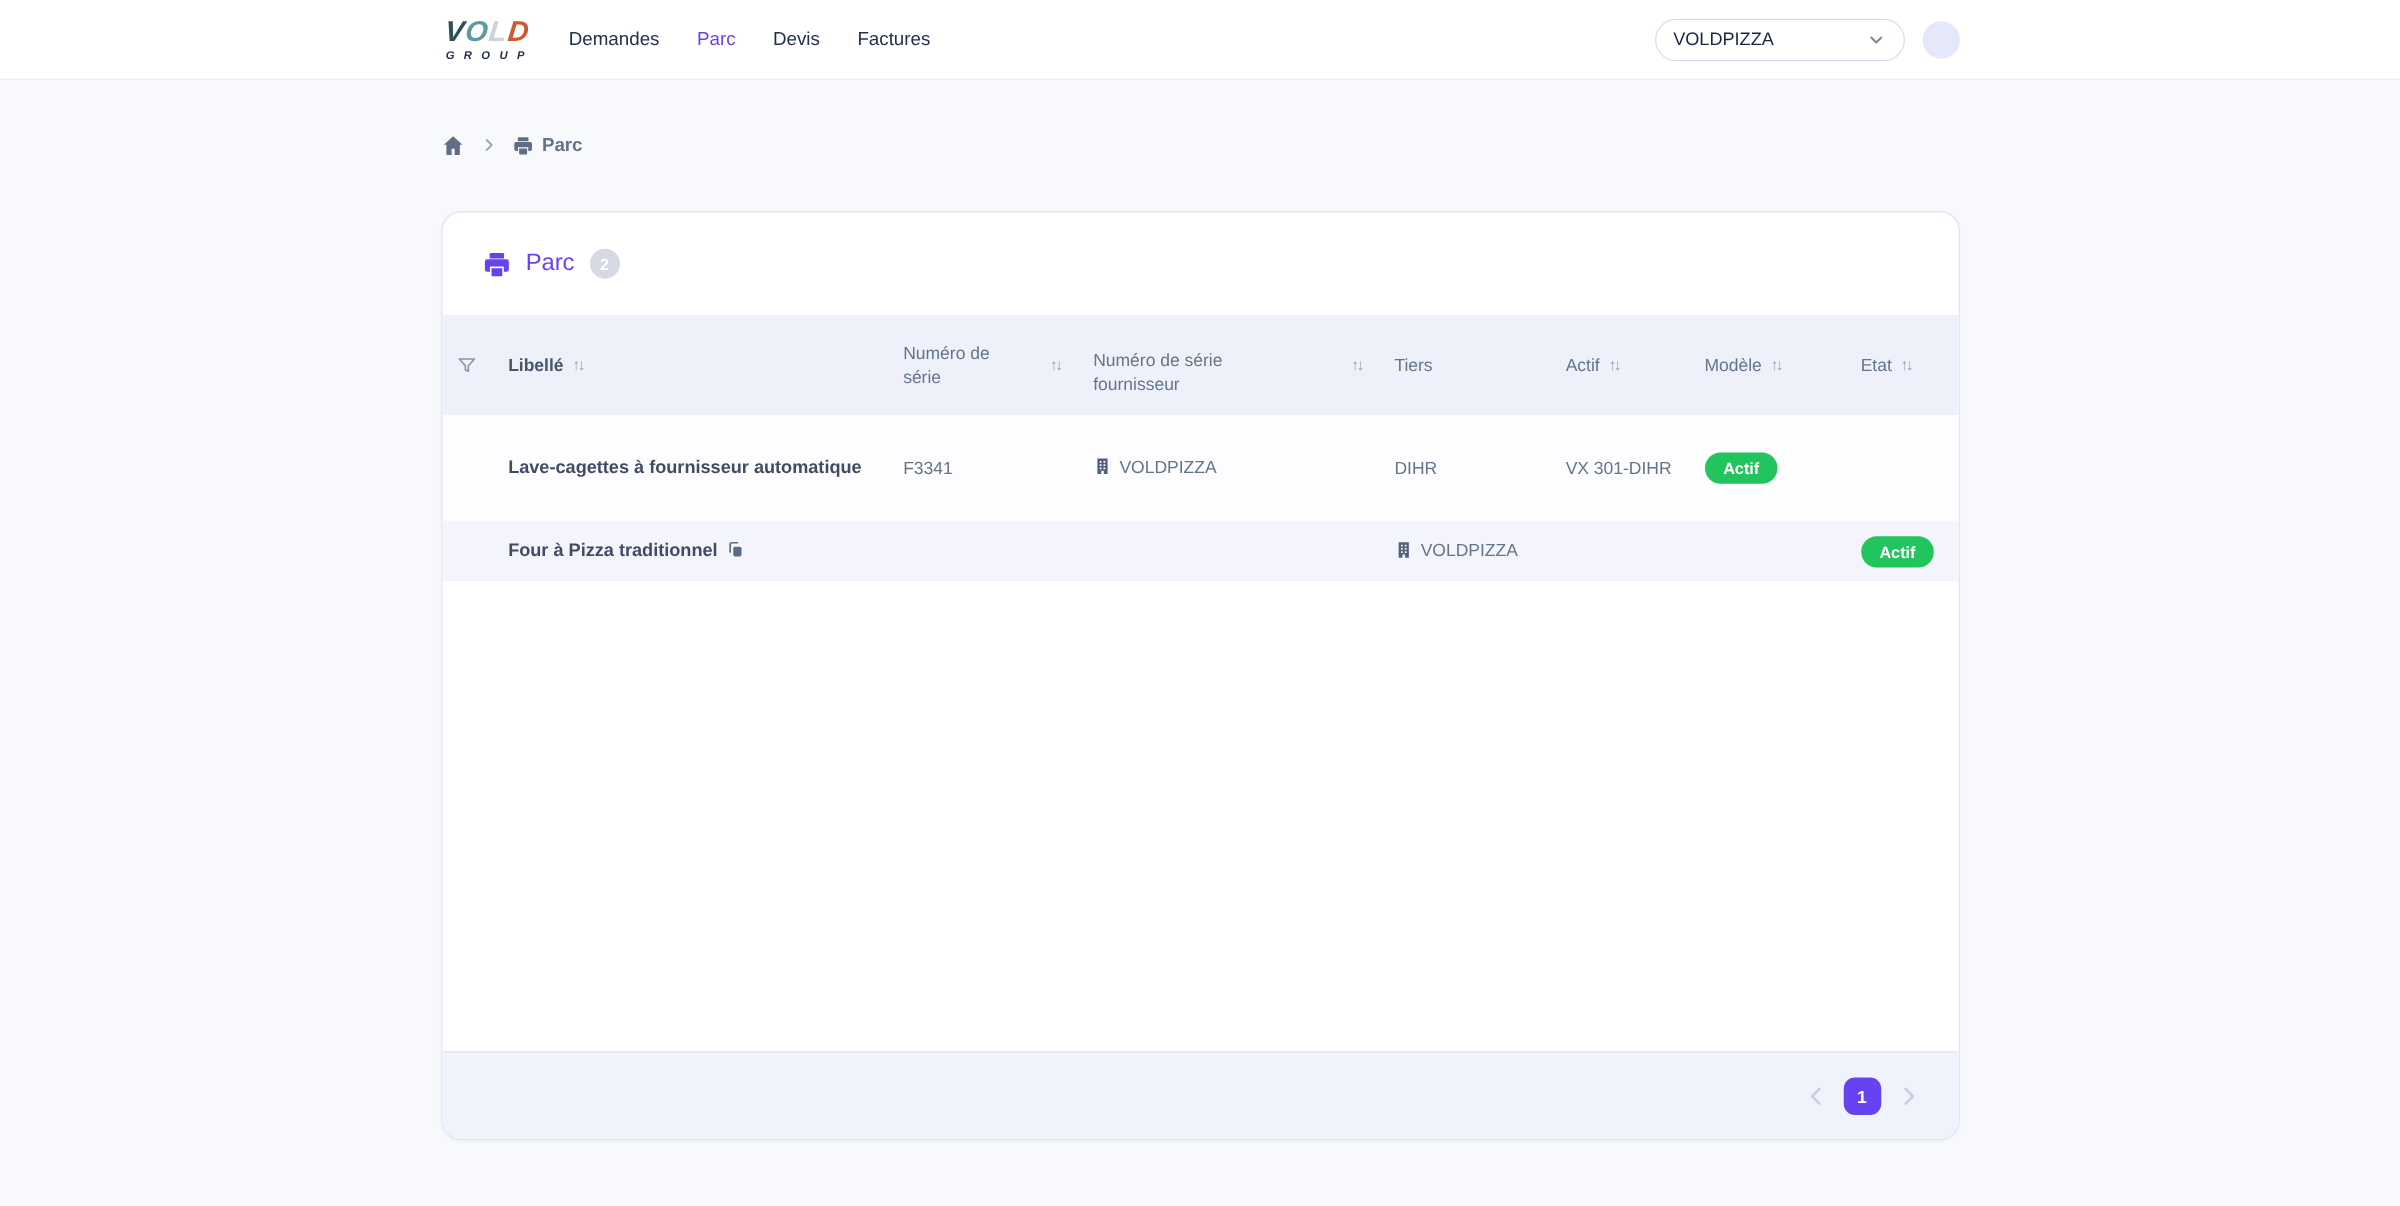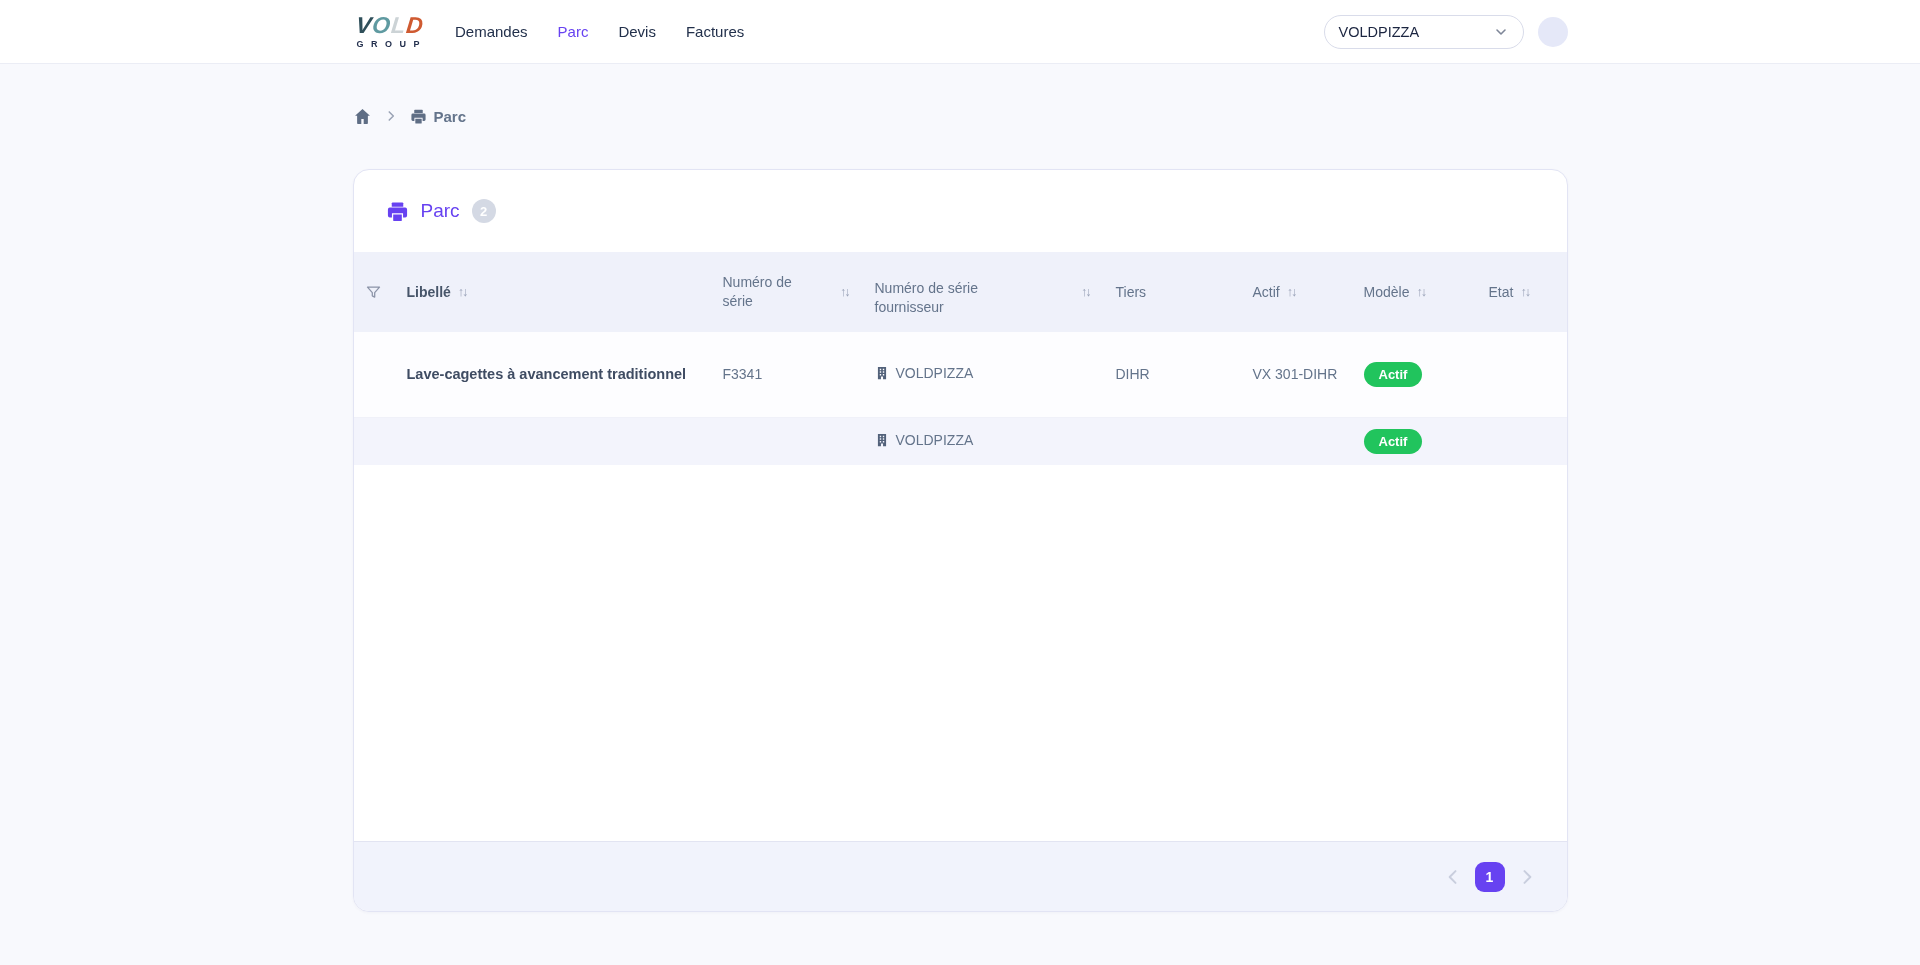--- a/index.html
+++ b/index.html
@@ -19,21 +19,21 @@
     width: 1215px; height: 100%; margin: 0 auto;
     display: flex; align-items: center;
   }
   .brand { display: flex; flex-direction: column; align-items: center; cursor: pointer; line-height: 1; }
   .brand-word {
     font-size: 23px; font-weight: 900; font-style: italic;
     letter-spacing: 1px; transform: skewX(-6deg);
   }
   .brand-sub {
     font-size: 9px; font-weight: 600; color: #24304e;
-    letter-spacing: 7.5px; margin-top: 3px; margin-left: 4px;
+    letter-spacing: 7.5px; margin-top: 3px; margin-left: 4px; font-style: italic;
   }
   .nav-links { display: flex; align-items: center; gap: 30px; margin-left: 28px; }
   .nav-link {
     font-size: 15px; color: #22304b; text-decoration: none; cursor: pointer;
   }
   .nav-link.active { color: var(--accent, #6742f1); }
   .nav-right { margin-left: auto; display: flex; align-items: center; gap: 14px; }
   .org-select {
     width: 200px; height: 34px; border: 1px solid #d9dcea; border-radius: 17px;
     background: #fff; display: flex; align-items: center; padding: 0 14px;
@@ -222,21 +222,21 @@
       <div class="th">
         <span class="th-label">Etat</span>
         <span class="sort">↑↓</span>
       </div>
     </div>
 
     <div>
   <div class="grid-row trow">
     <div class="td"></div>
     <div class="td c-libelle">
-      <span class="libelle-wrap">Lave-cagettes à avancement traditionnel</span>
+      <span class="libelle-wrap">Lave-cagettes à fournisseur automatique</span>
     </div>
     <div class="td">F3341</div>
     <div class="td">
       <span class="tiers-content">
         <span style="display:flex;">
           <svg width="14" height="14" viewBox="0 0 24 24" fill="currentColor">
                   <path fill-rule="evenodd" d="M5 1.5h14v21h-5.2v-4.3H10.2v4.3H5v-21zm3.2 3.2h2.4v2.4H8.2V4.7zm5.2 0h2.4v2.4h-2.4V4.7zM8.2 9.2h2.4v2.4H8.2V9.2zm5.2 0h2.4v2.4h-2.4V9.2zm-5.2 4.5h2.4v2.4H8.2v-2.4zm5.2 0h2.4v2.4h-2.4v-2.4z"></path>
                 </svg>
         </span>
         <span>VOLDPIZZA</span>
@@ -244,20 +244,28 @@
     </div>
     <div class="td">DIHR</div>
     <div class="td">VX 301-DIHR</div>
     <div class="td">
       <span class="badge-actif">Actif</span>
     </div>
   </div>
 
   <div class="grid-row trow">
     <div class="td"></div>
+    <div class="td c-libelle">
+      <span class="libelle-wrap">Four à Pizza traditionnel</span><span class="copy-btn">
+              <svg width="15" height="15" viewBox="0 0 24 24" fill="none" stroke="currentColor" stroke-width="2.1" stroke-linejoin="round">
+                <rect x="9" y="8.5" width="10.5" height="12.5" rx="2" fill="currentColor" stroke="none"></rect>
+                <path d="M5 15.5V5.5a2 2 0 0 1 2-2h7.5" stroke-linecap="round"></path>
+              </svg>
+            </span>
+    </div>
     <div class="td"></div>
     <div class="td"></div>
     <div class="td">
       <span class="tiers-content">
         <span style="display:flex;">
           <svg width="14" height="14" viewBox="0 0 24 24" fill="currentColor">
                   <path fill-rule="evenodd" d="M5 1.5h14v21h-5.2v-4.3H10.2v4.3H5v-21zm3.2 3.2h2.4v2.4H8.2V4.7zm5.2 0h2.4v2.4h-2.4V4.7zM8.2 9.2h2.4v2.4H8.2V9.2zm5.2 0h2.4v2.4h-2.4V9.2zm-5.2 4.5h2.4v2.4H8.2v-2.4zm5.2 0h2.4v2.4h-2.4v-2.4z"></path>
                 </svg>
         </span>
         <span>VOLDPIZZA</span>

